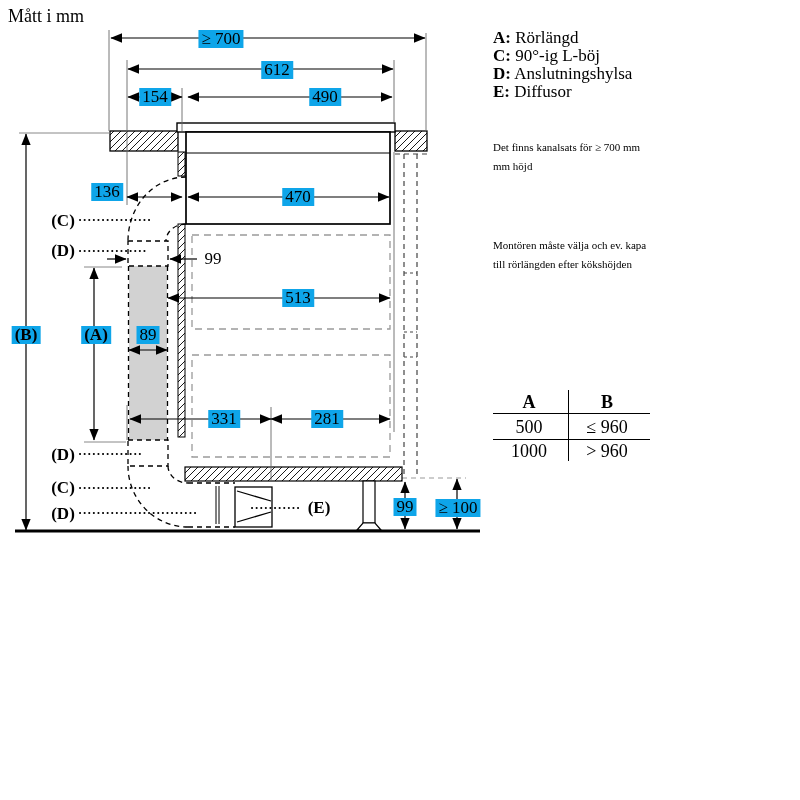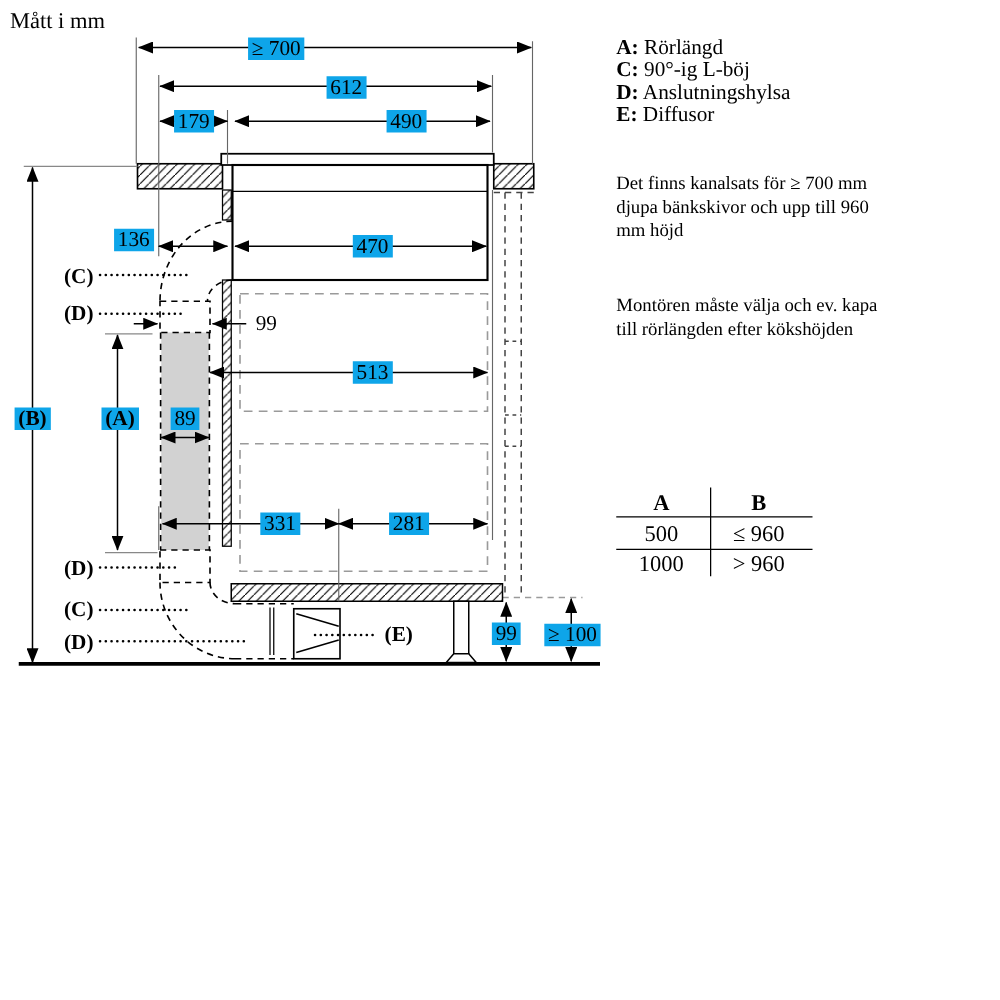--- a/index.html
+++ b/index.html
@@ -7,21 +7,21 @@
           font-family:Liberation Serif, serif;color:#000;overflow:hidden;}
   svg{position:absolute;left:0;top:0;}
   .lbl{position:absolute;font-size:17px;line-height:18px;transform:translate(-50%,-50%);
        white-space:nowrap;color:#000;}
   .bg{background:#0ea5e9;padding:0 3px;}
   .part{font-weight:700;}
   .title{position:absolute;left:8px;top:6px;font-size:18px;}
   .legend{position:absolute;left:493px;top:29px;font-size:17px;line-height:18px;}
   .legend .row{white-space:nowrap;}
   .legend .key{font-weight:700;}
-  .note{position:absolute;left:493px;font-size:15px;line-height:19px;white-space:nowrap;}
+  .note{position:absolute;left:493px;font-size:11px;line-height:19px;white-space:nowrap;}
   .tline{position:absolute;background:#000;}
   .thdr{font-weight:700;}
 </style>
 </head>
 <body>
 
 <div id="canvas">
 
   <svg width="800" height="560" viewBox="0 0 800 560">
     <defs>
@@ -136,21 +136,21 @@
       <line x1="80" y1="488" x2="152" y2="488"></line>
       <line x1="80" y1="513" x2="199" y2="513"></line>
       <line x1="252" y1="508" x2="301" y2="508"></line>
     </g>
   </svg>
 
   <div class="title">Mått i mm</div>
 
   <div class="lbl bg" style="left:221px;top:39px;">≥ 700</div>
   <div class="lbl bg" style="left:277px;top:70px;">612</div>
-  <div class="lbl bg" style="left:155px;top:97px;">179</div>
+  <div class="lbl bg" style="left:155px;top:97px;">154</div>
   <div class="lbl bg" style="left:325px;top:97px;">490</div>
   <div class="lbl bg" style="left:107px;top:192px;">136</div>
   <div class="lbl bg" style="left:298px;top:197px;">470</div>
   <div class="lbl" style="left:213px;top:259px;">99</div>
   <div class="lbl bg" style="left:298px;top:298px;">513</div>
   <div class="lbl bg" style="left:148px;top:335px;">89</div>
   <div class="lbl bg" style="left:224px;top:419px;">331</div>
   <div class="lbl bg" style="left:327px;top:419px;">281</div>
   <div class="lbl bg" style="left:405px;top:507px;">99</div>
   <div class="lbl bg" style="left:458px;top:508px;">≥ 100</div>
@@ -166,21 +166,20 @@
 
   <div class="legend">
     <div class="row"><span class="key">A:</span> <span>Rörlängd</span></div>
     <div class="row"><span class="key">C:</span> <span>90°-ig L-böj</span></div>
     <div class="row"><span class="key">D:</span> <span>Anslutningshylsa</span></div>
     <div class="row"><span class="key">E:</span> <span>Diffusor</span></div>
   </div>
 
   <div class="note" style="top:138px;">
     <div>Det finns kanalsats för ≥ 700 mm</div>
-    <div>djupa bänkskivor och upp till 960</div>
     <div>mm höjd</div>
   </div>
   <div class="note" style="top:236px;">
     <div>Montören måste välja och ev. kapa</div>
     <div>till rörlängden efter kökshöjden</div>
   </div>
 
   <div>
     <div class="lbl thdr" style="left:529px;top:402px;font-size:18px;">A</div>
     <div class="lbl thdr" style="left:607px;top:402px;font-size:18px;">B</div>

